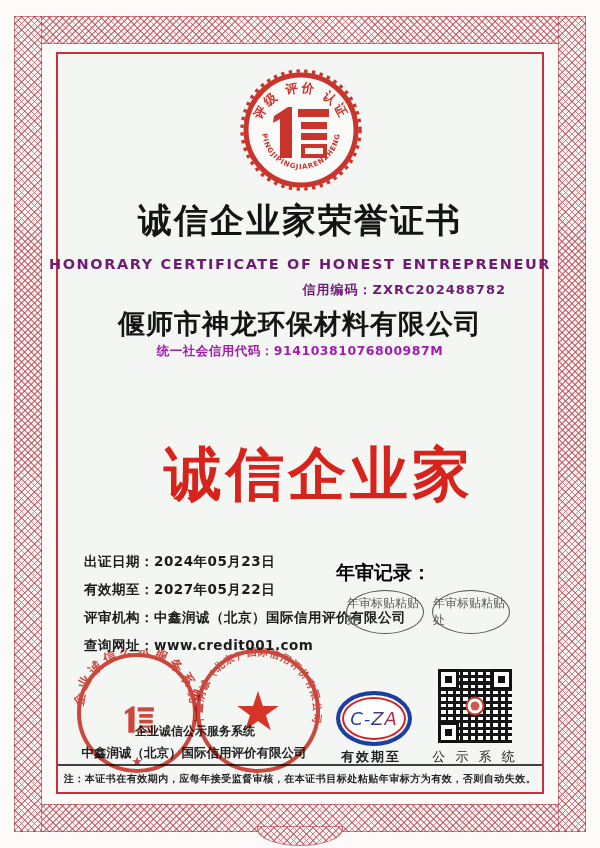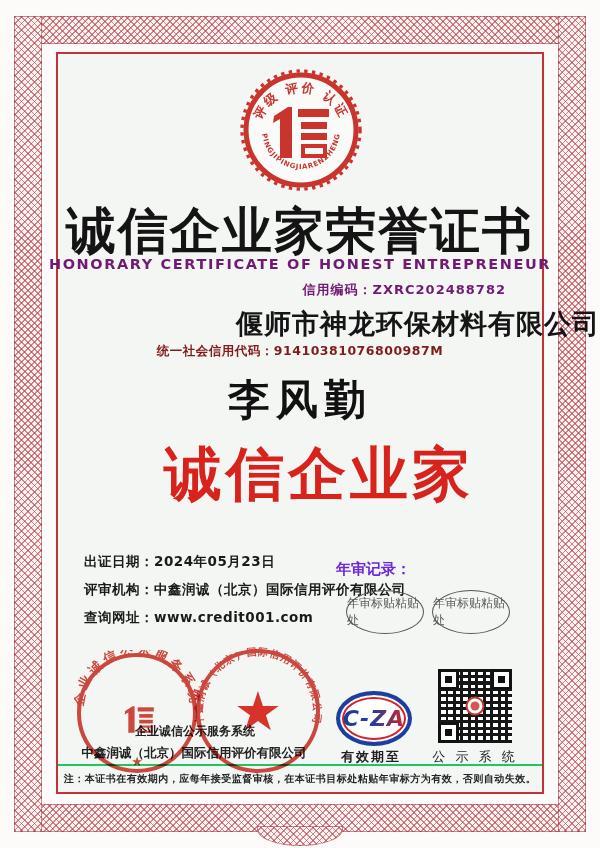--- a/index.html
+++ b/index.html
@@ -15,57 +15,57 @@
   .lat-bottom{left:14px;right:14px;bottom:16px;height:26px;}
   .lat-left{left:14px;top:16px;bottom:16px;width:26px;}
   .lat-right{right:14px;top:16px;bottom:16px;width:26px;}
   .lat-bump{left:50%;transform:translateX(-50%);bottom:2px;width:84px;height:18px;
     border-radius:0 0 60% 60%/0 0 100% 100%;}
 
   
   .inner{position:absolute;left:56px;right:56px;top:52px;bottom:54px;
     border:2px solid #c0333d;background:#f3f6f2;}
   .note-strip{position:absolute;left:58px;right:58px;bottom:56px;height:26px;
-    border-top:2px solid #22c55e;display:flex;align-items:center;justify-content:center;
+    border-top:2px solid #404040;display:flex;align-items:center;justify-content:center;
     font-size:10px;font-weight:bold;color:#26262a;letter-spacing:.5px;z-index:4;}
 
   .abs{position:absolute;z-index:3;}
   .center{left:0;width:600px;text-align:center;}
 
   
   .seal-top{left:239px;top:68px;width:124px;height:124px;}
-  .title{top:198px;font-size:50px;font-weight:900;color:#141414;letter-spacing:2px;
+  .title{top:198px;font-size:34px;font-weight:900;color:#141414;letter-spacing:2px;
     font-family:"DejaVu Sans","Liberation Sans",sans-serif;}
   .subtitle{top:256px;font-size:14.5px;font-weight:bold;color:#701a75;letter-spacing:1.6px;}
   .credit-code{top:281px;right:94px;font-size:13px;font-weight:bold;color:#701a75;letter-spacing:1px;}
-  .company{top:306px;font-size:27px;font-weight:bold;color:#151515;letter-spacing:1px;text-align:right;}
-  .social-code{top:343px;font-size:12.5px;font-weight:bold;color:#7f1d1d;letter-spacing:.5px;}
+  .company{top:306px;font-size:27px;font-weight:bold;color:#151515;letter-spacing:1px;}
+  .social-code{top:343px;font-size:12.5px;font-weight:bold;color:#a21caf;letter-spacing:.5px;}
   .person{top:372px;font-size:42px;font-weight:900;color:#111;letter-spacing:6px;}
   .award{top:436px;font-size:58px;font-weight:700;color:#d8231c;letter-spacing:4px;padding-left:19px;}
 
   
   .details{left:84px;top:547px;font-size:13.5px;font-weight:bold;color:#1b1b1b;line-height:28px;}
   .details .row span{letter-spacing:.5px;}
-  .annual-label{left:336px;top:560px;font-size:15px;font-weight:bold;color:#6d28d9;}
+  .annual-label{left:336px;top:560px;font-size:19px;font-weight:bold;color:#000000;}
   .sticker{position:absolute;z-index:3;top:590px;width:76px;height:42px;border:1.5px solid #555;
     border-radius:50%;display:flex;align-items:center;justify-content:center;
     font-size:12px;color:#5a5a5a;}
   .sticker.s1{left:346px;} .sticker.s2{left:432px;}
 
   
   .org1{left:90px;width:210px;top:723px;text-align:center;font-size:12px;font-weight:bold;color:#222;z-index:3;}
   .org2{left:33px;width:322px;top:745px;text-align:center;font-size:12.5px;font-weight:bold;color:#222;z-index:3;}
   .seal{z-index:5;opacity:.92;mix-blend-mode:multiply;}
   .seal-left{left:74px;top:650px;width:126px;height:126px;}
   .seal-right{left:193px;top:646px;width:130px;height:130px;}
 
   .cza{left:336px;top:691px;width:68px;height:47px;border:4px solid #1b3fa0;border-radius:50%;
     background:#fff;box-shadow:inset 0 0 0 2px #fff, inset 0 0 0 4px #cf2428;
     display:flex;align-items:center;justify-content:center;}
-  .cza-text{font-size:22px;font-weight:700;font-style:italic;letter-spacing:1px;color:#1b3fa0;}
+  .cza-text{font-size:18px;font-weight:400;font-style:italic;letter-spacing:1px;color:#1b3fa0;}
   @supports ((-webkit-background-clip:text) or (background-clip:text)){
     .cza-text{background:linear-gradient(90deg,#1b3fa0 45%,#cf2428);
       -webkit-background-clip:text;background-clip:text;color:transparent;}}
   .mutual-label{left:326px;width:90px;top:748px;text-align:center;font-size:13px;font-weight:bold;color:#1f1f22;letter-spacing:2px;}
 
   .qr{left:438px;top:669px;width:74px;height:74px;background:#fff;z-index:3;
     background-image:
       repeating-linear-gradient(0deg,#161616 0 3px, transparent 3px 6.5px),
       repeating-linear-gradient(90deg,#161616 0 3px, transparent 3px 7.5px);}
   .qr .f{position:absolute;width:15px;height:15px;background:#fff;border:3px solid #111;}
@@ -112,25 +112,25 @@
       <rect x="66" y="80" width="18" height="6" fill="#f6f8f4"></rect>
     </g>
   </svg>
 
   <div class="abs center title">诚信企业家荣誉证书</div>
   <div class="abs center subtitle">HONORARY CERTIFICATE OF HONEST ENTREPRENEUR</div>
   <div class="abs credit-code"><span>信用编码：</span><span>ZXRC202488782</span></div>
 
   <div class="abs center company">偃师市神龙环保材料有限公司</div>
   <div class="abs center social-code"><span>统一社会信用代码：</span><span>91410381076800987M</span></div>
-  <div class="abs center person">李风勤</div>
   <div class="abs center award">诚信企业家</div>
 
   <div class="abs details">
     <div class="row"><span>出证日期：</span><span>2024年05月23日</span></div>
+    <div class="row"><span>有效期至：</span><span>2027年05月22日</span></div>
     <div class="row"><span>评审机构：</span><span>中鑫润诚（北京）国际信用评价有限公司</span></div>
     <div class="row"><span>查询网址：</span><span>www.credit001.com</span></div>
   </div>
 
   <div class="abs annual-label">年审记录：</div>
   <div class="sticker s1">年审标贴粘贴处</div>
   <div class="sticker s2">年审标贴粘贴处</div>
 
   <div class="abs org1">企业诚信公示服务系统</div>
   <div class="abs org2">中鑫润诚（北京）国际信用评价有限公司</div>

